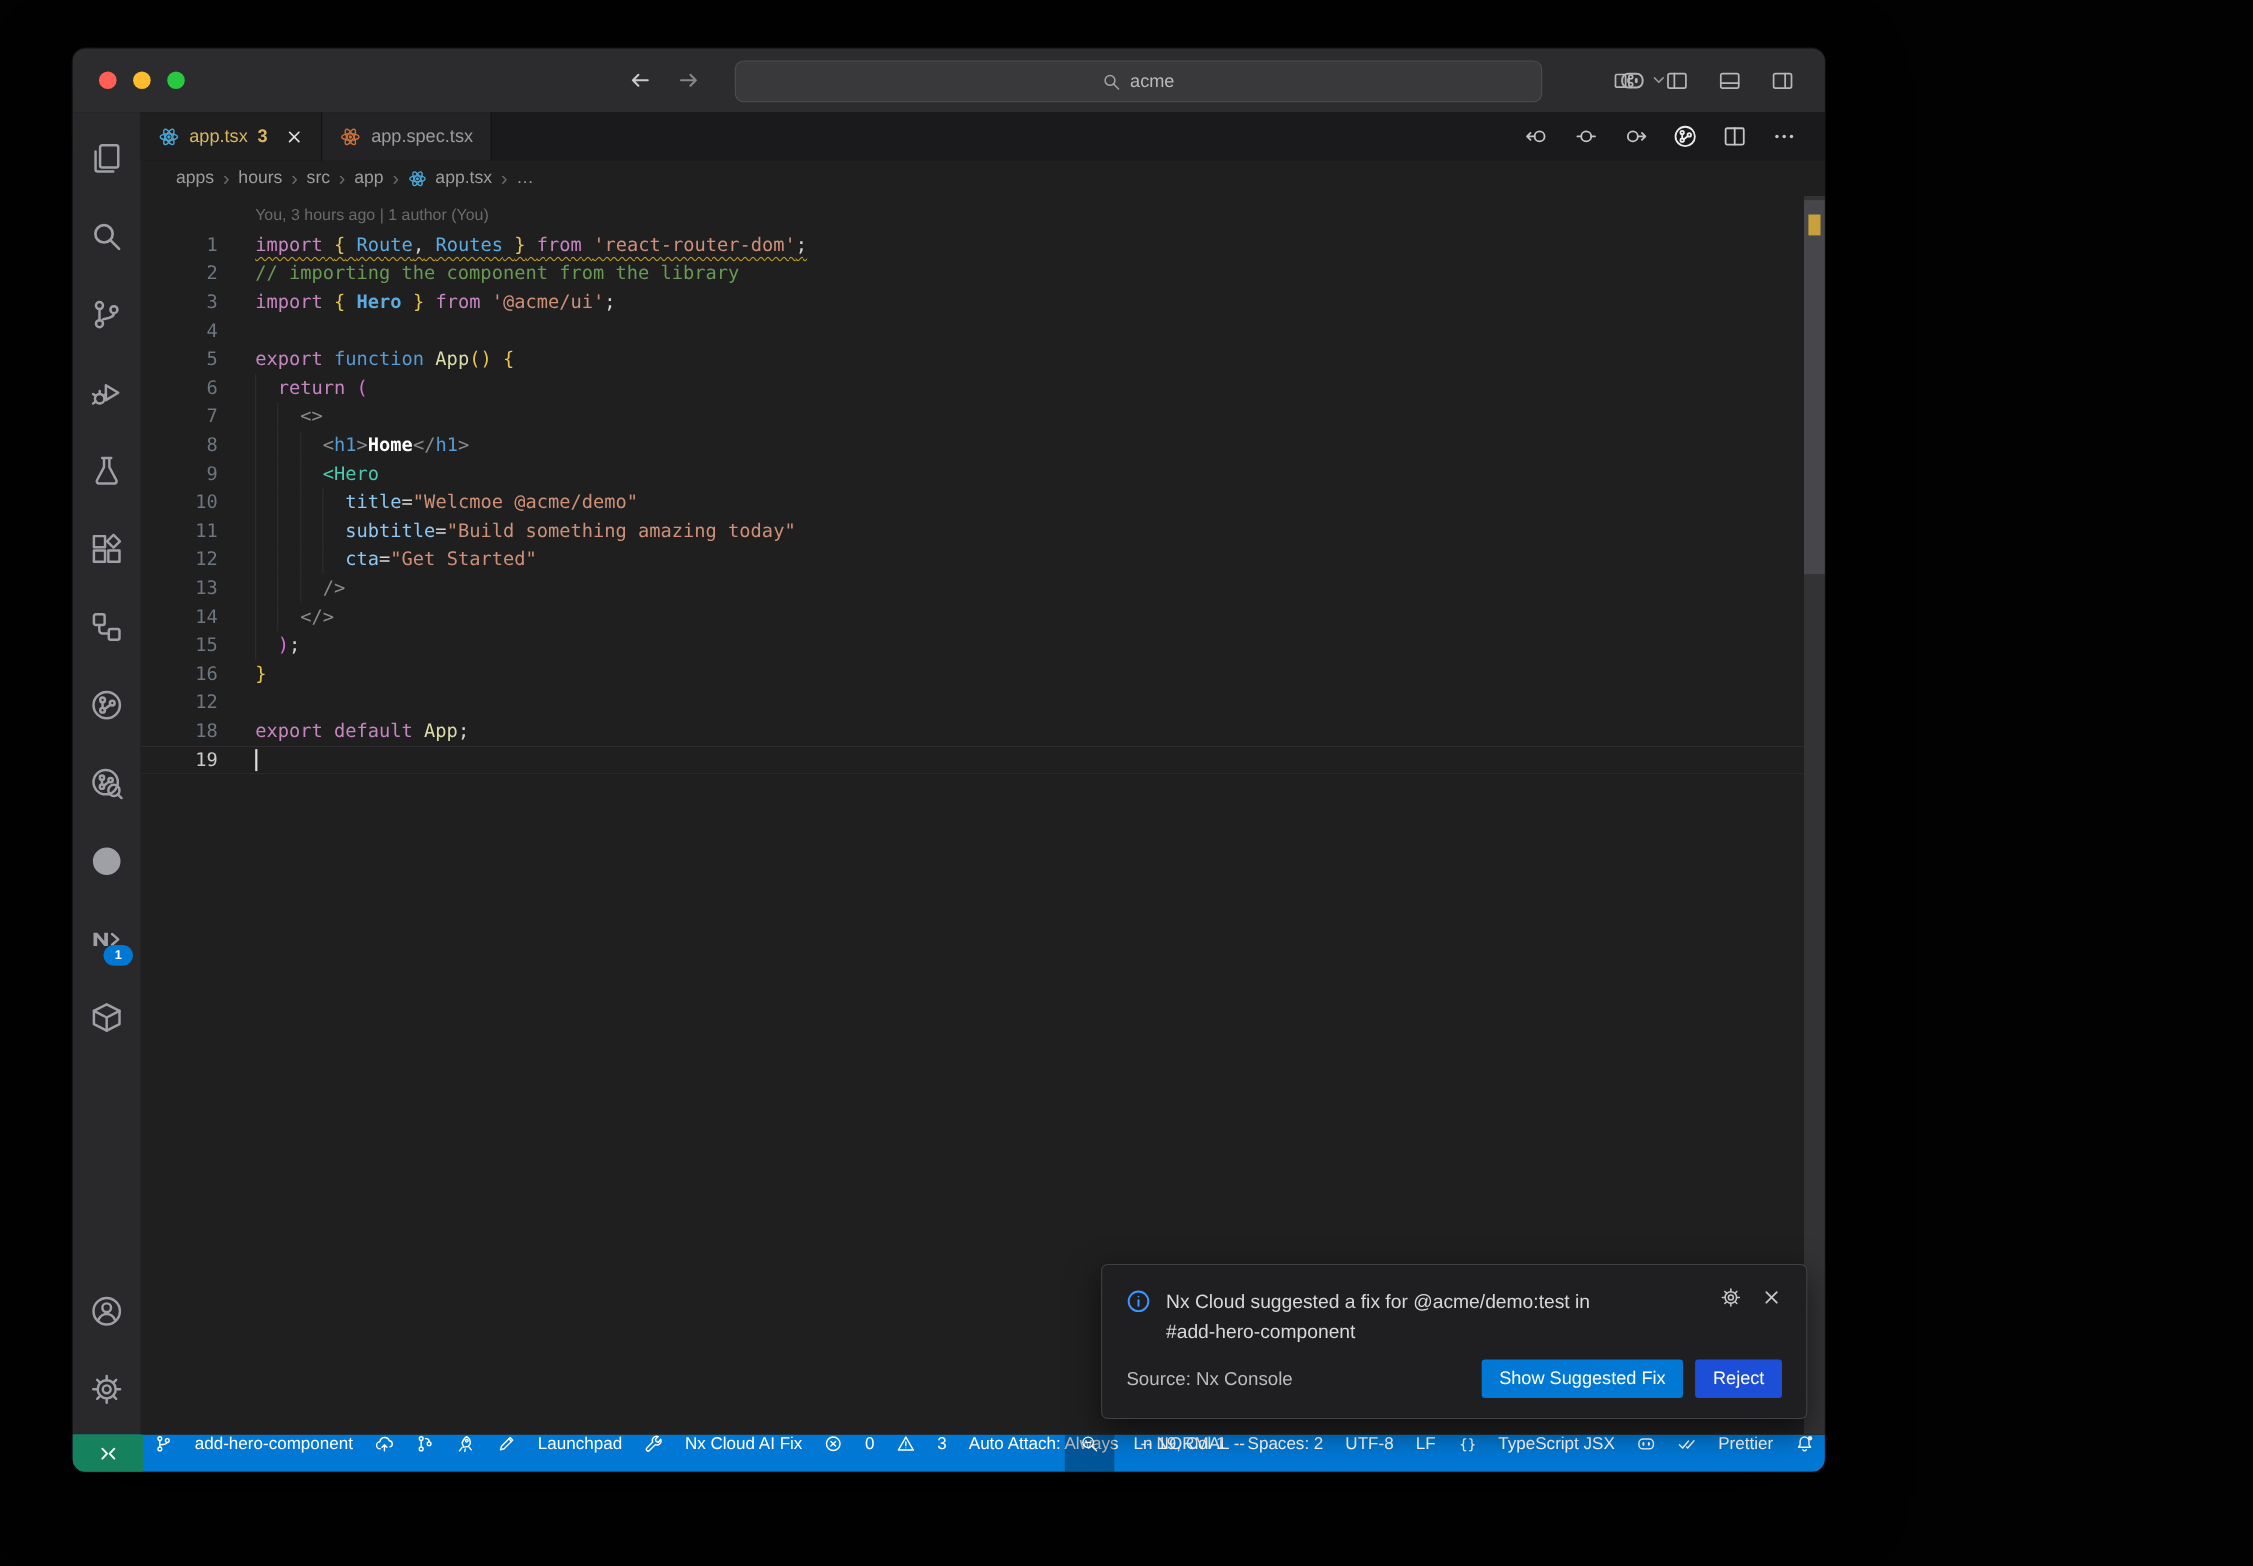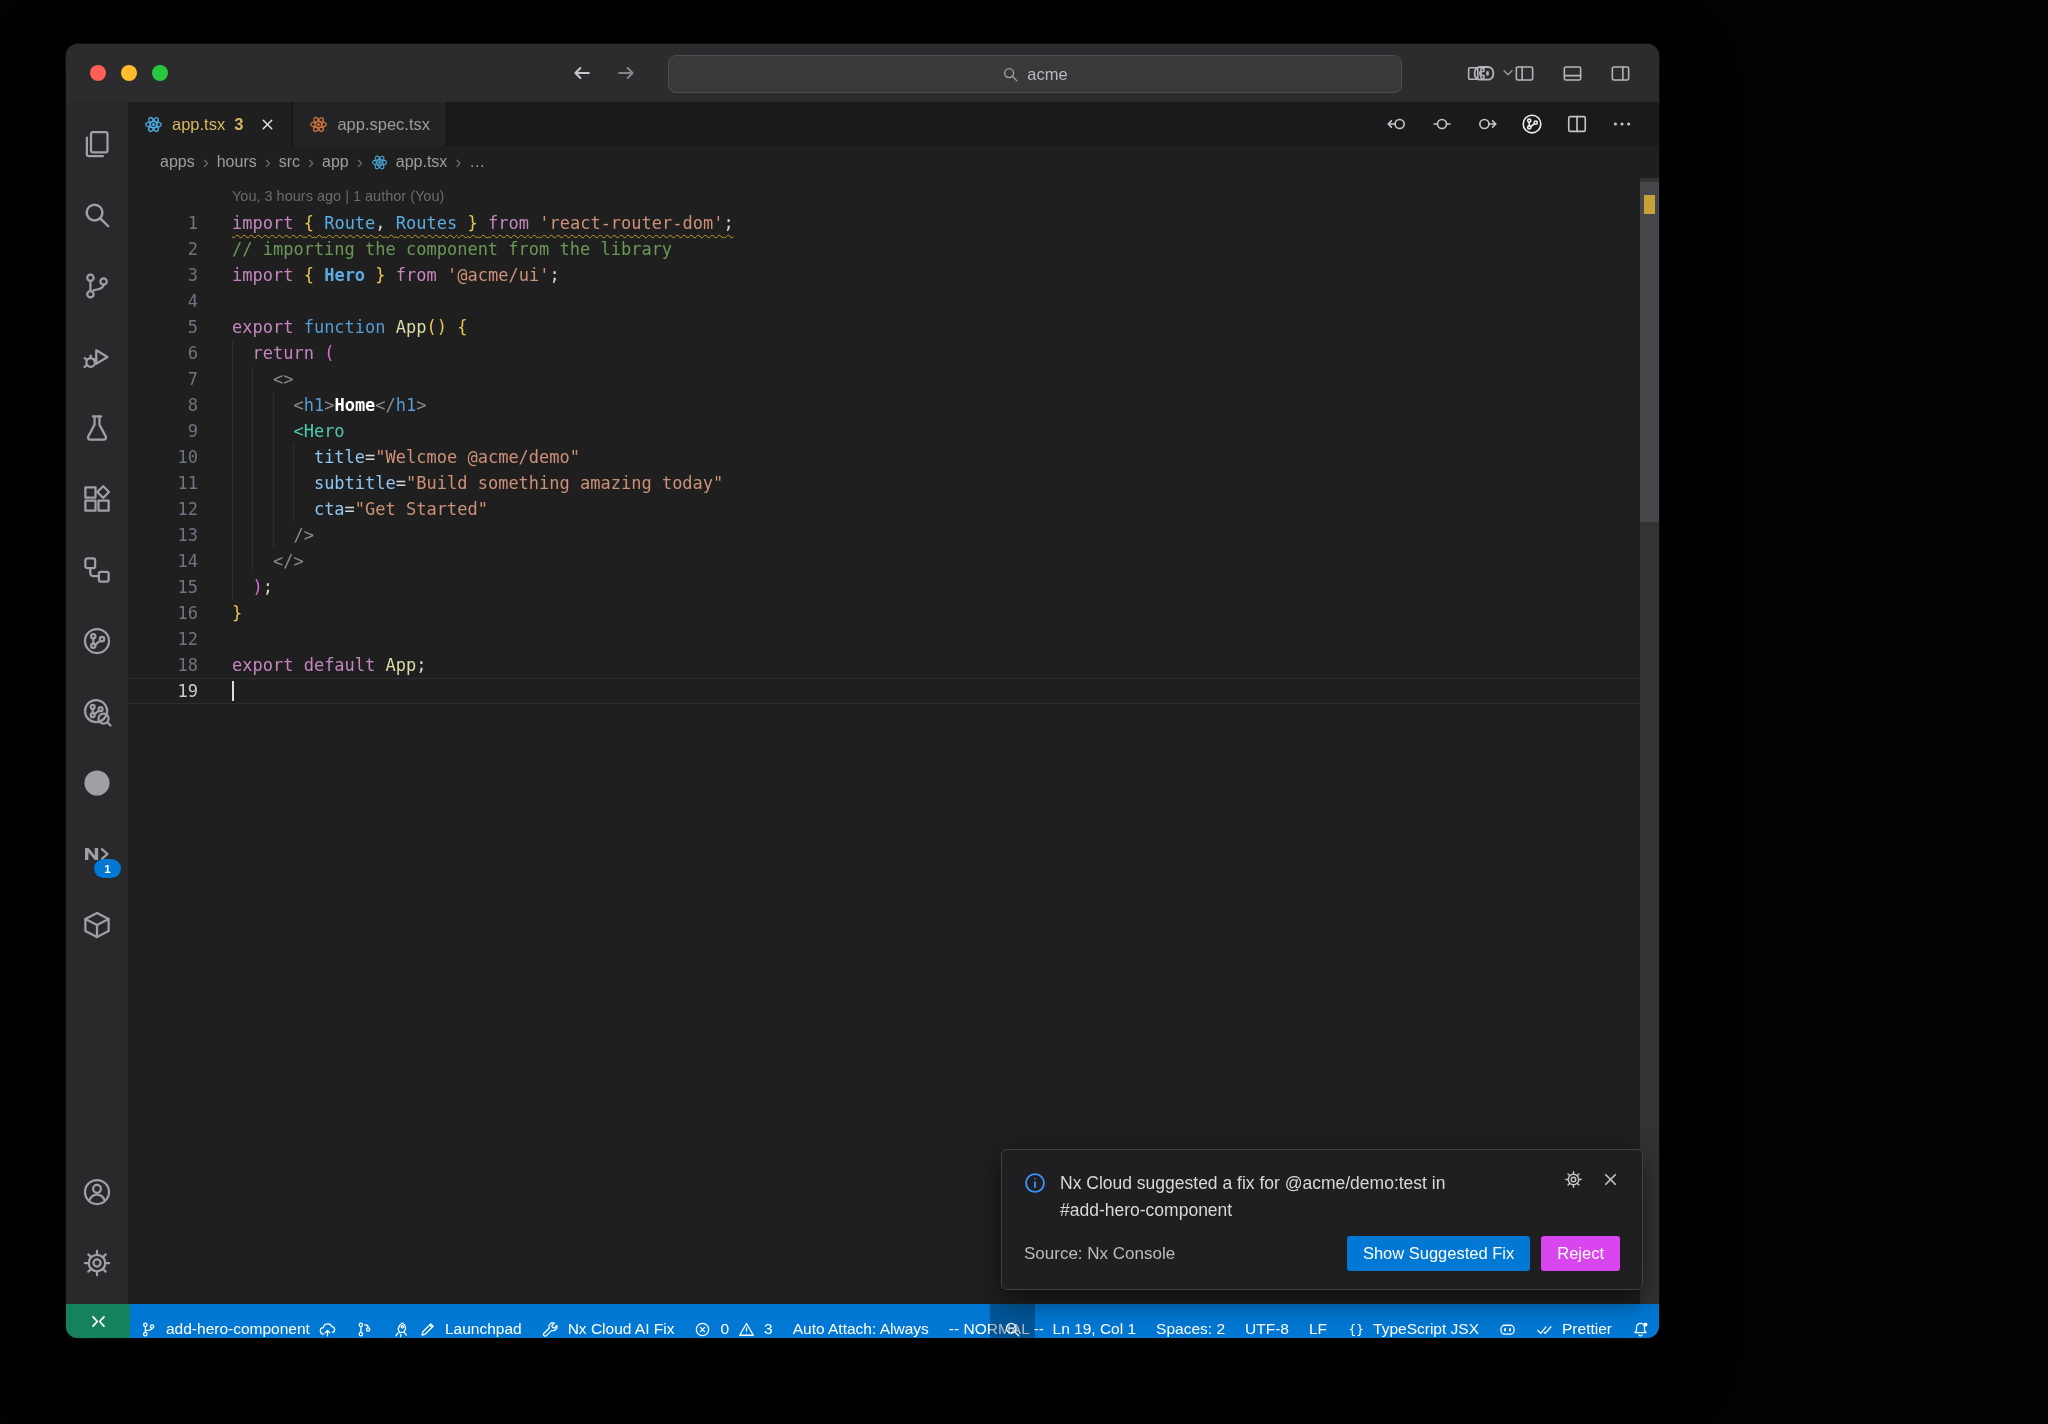--- a/index.html
+++ b/index.html
@@ -72,35 +72,35 @@
     text-decoration-thickness:1px;text-underline-offset:5px}
   .scrollbar{position:absolute;right:0;top:0;bottom:0;width:19px;background:#333336}
   .sthumb{position:absolute;left:0;right:0;top:4px;height:340px;background:#47474b}
   .smarker{position:absolute;left:4px;width:11px;top:17px;height:19px;background:#c9a13b}
   
   .statusbar{height:34px;background:#0078d4;display:flex;align-items:stretch;color:#fff;font-size:15.5px;flex:none}
   .sb-remote{background:#16825d;width:64px;display:flex;align-items:center;justify-content:center}
   .sb-remote .ico{width:19px;height:19px}
   .sb-left{display:flex;flex:1;min-width:0}
   .sb-right{display:flex}
-  .sb-item{display:flex;align-items:flex-end;gap:9px;padding:0 10px;white-space:nowrap}
+  .sb-item{display:flex;align-items:flex-start;gap:20px;padding:0 10px;white-space:nowrap}
   .sb-item .ico{width:17px;height:17px}
   .sb-item.dark{background:rgba(0,0,0,.28);padding:0 14px;margin-right:8px}
   
   .notif{position:absolute;right:16px;bottom:48px;width:642px;background:#1f1f22;border:1px solid #404045;
     border-radius:6px;box-shadow:0 10px 30px rgba(0,0,0,.55);padding:20px 22px 18px;box-sizing:border-box}
   .n-row1{display:flex;align-items:flex-start;gap:14px}
   .n-info{width:22px;height:22px;color:#3b96ff;margin-top:2px}
   .n-msg{color:#d8d8da;font-size:17.5px;line-height:1.55;max-width:422px}
   .n-tools{margin-left:auto;display:flex;gap:18px;color:#c6c6c9}
   .n-tools .ico{width:19px;height:19px}
   .n-row2{display:flex;align-items:center;margin-top:12px;gap:11px}
   .n-src{color:#bcbcbf;font-size:17px;margin-right:auto}
   .n-btn{font-family:"Liberation Sans",sans-serif;font-size:16.5px;border:none;border-radius:3px;
-    padding:8px 16px;color:#fff;background:#d946ef;cursor:default}
+    padding:8px 16px;color:#fff;background:#1d4ed8;cursor:default}
   .n-btn.primary{background:#0078d4}
 </style>
 </head>
 <body>
 
 <div class="stage">
   <div class="window">
 
     <div class="titlebar">
       <div class="lights">

